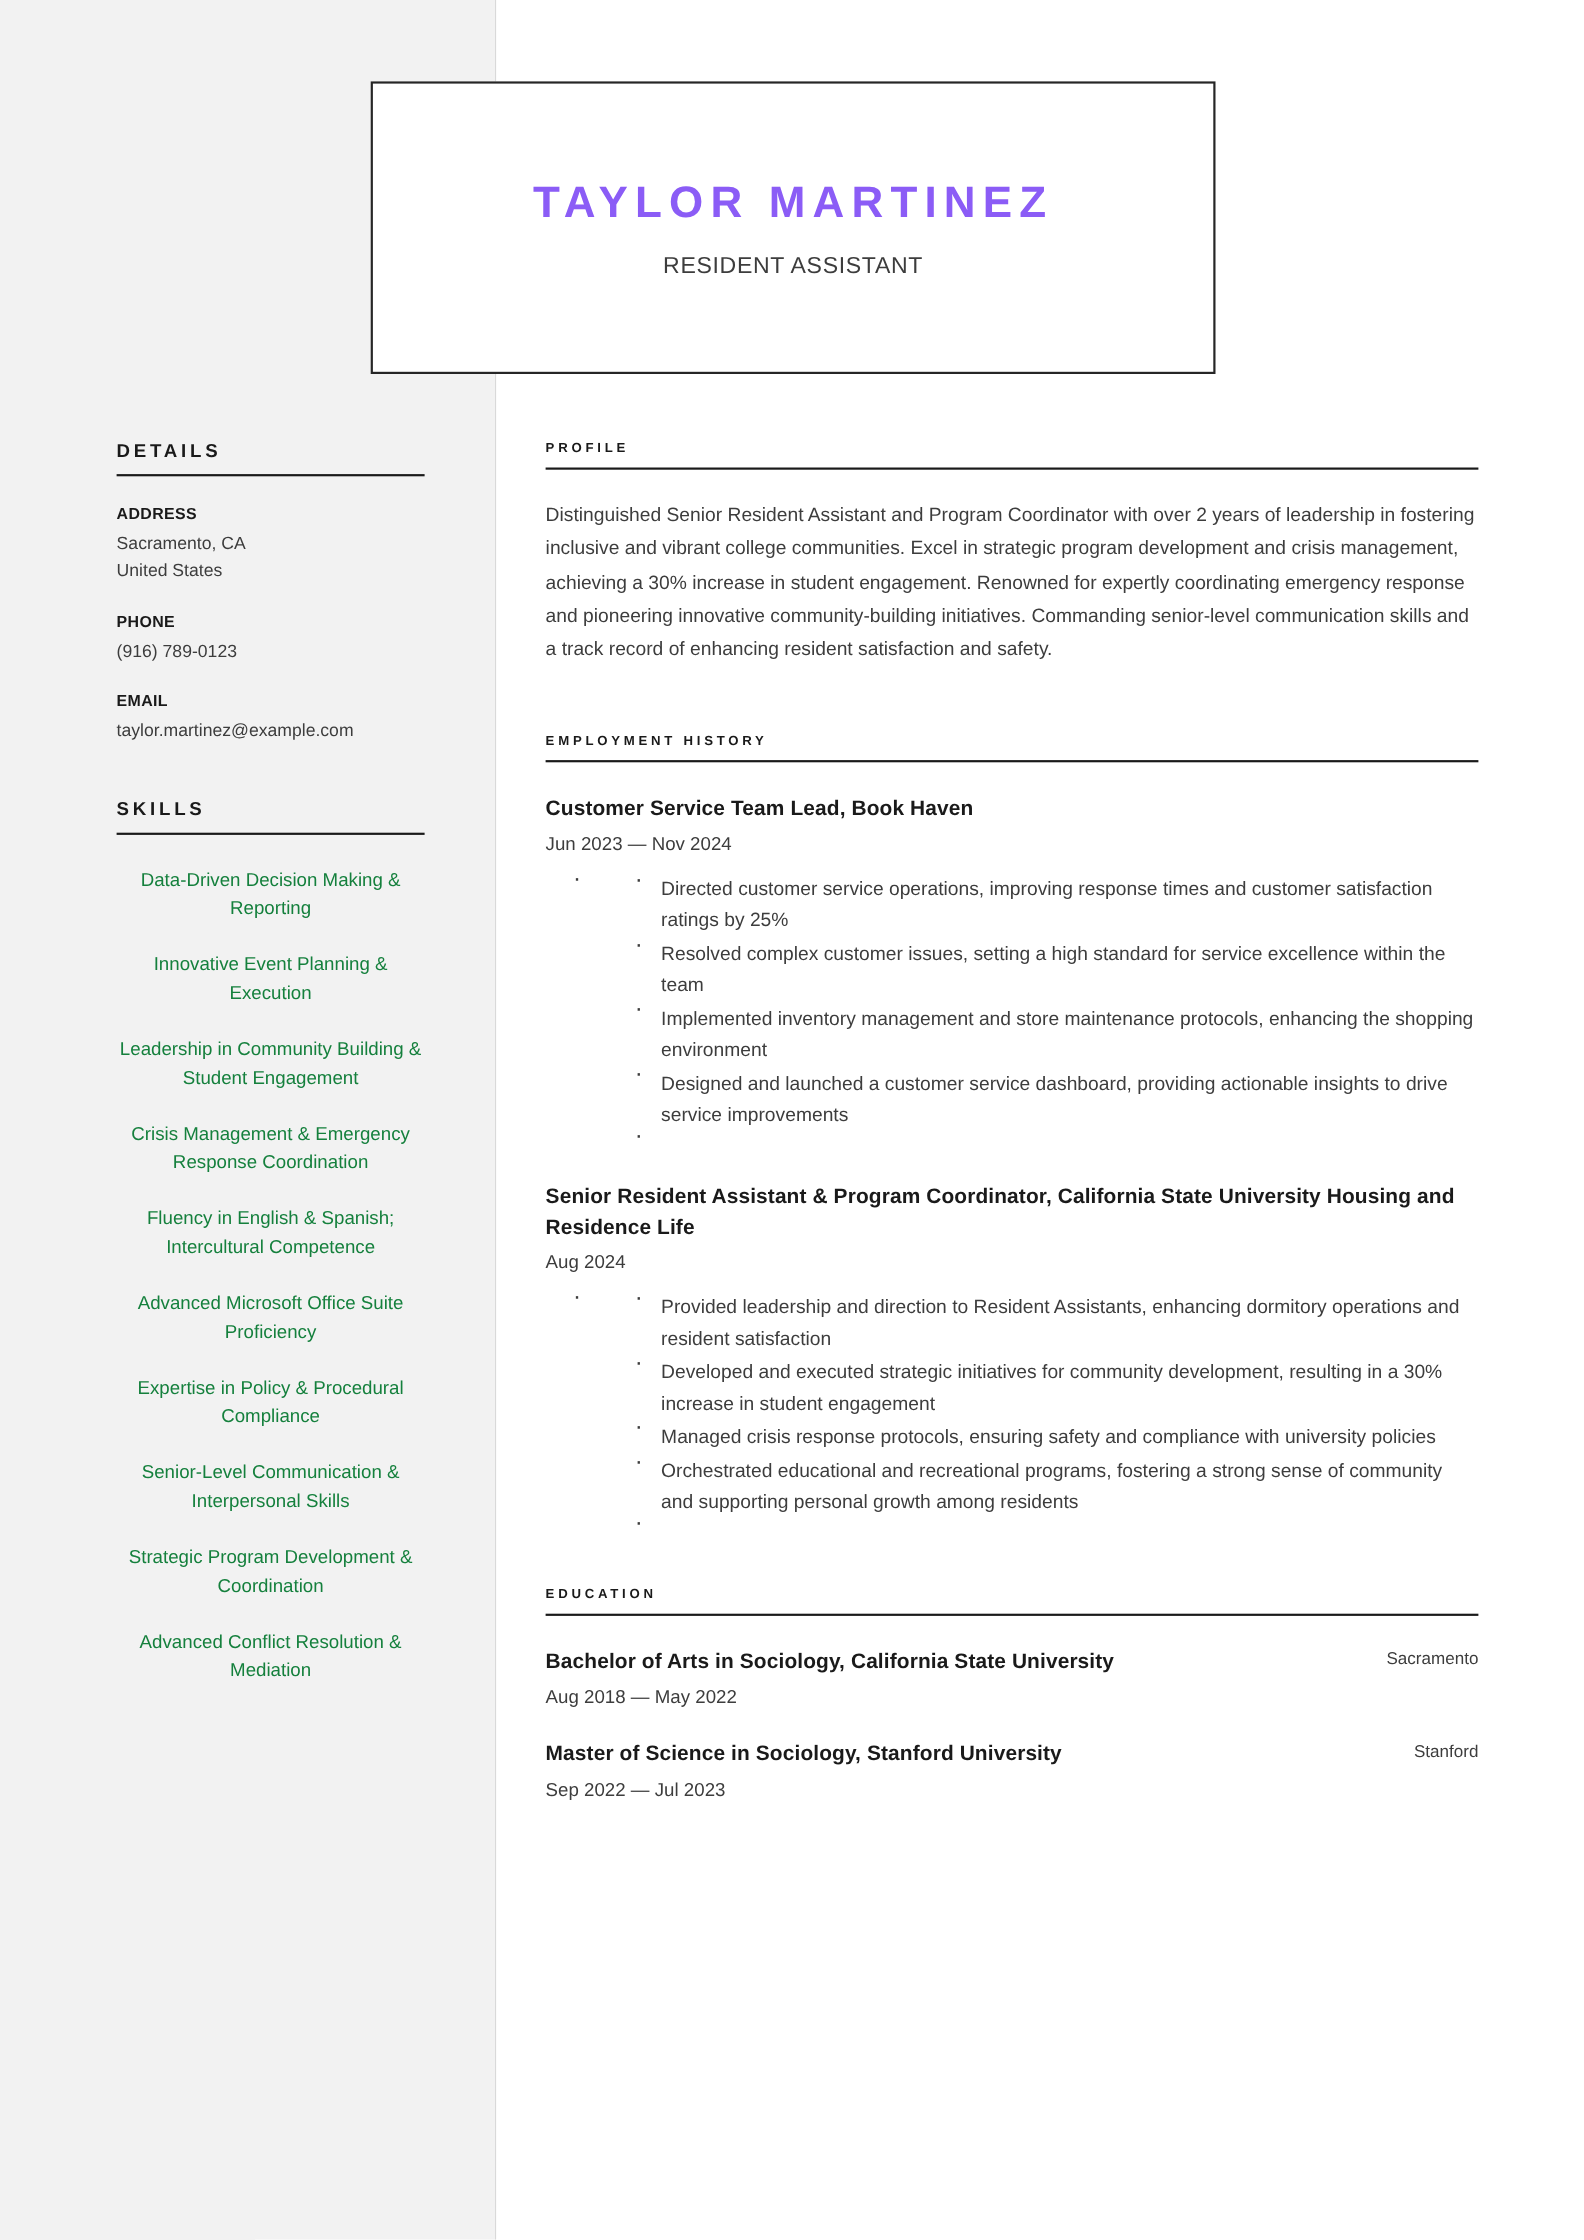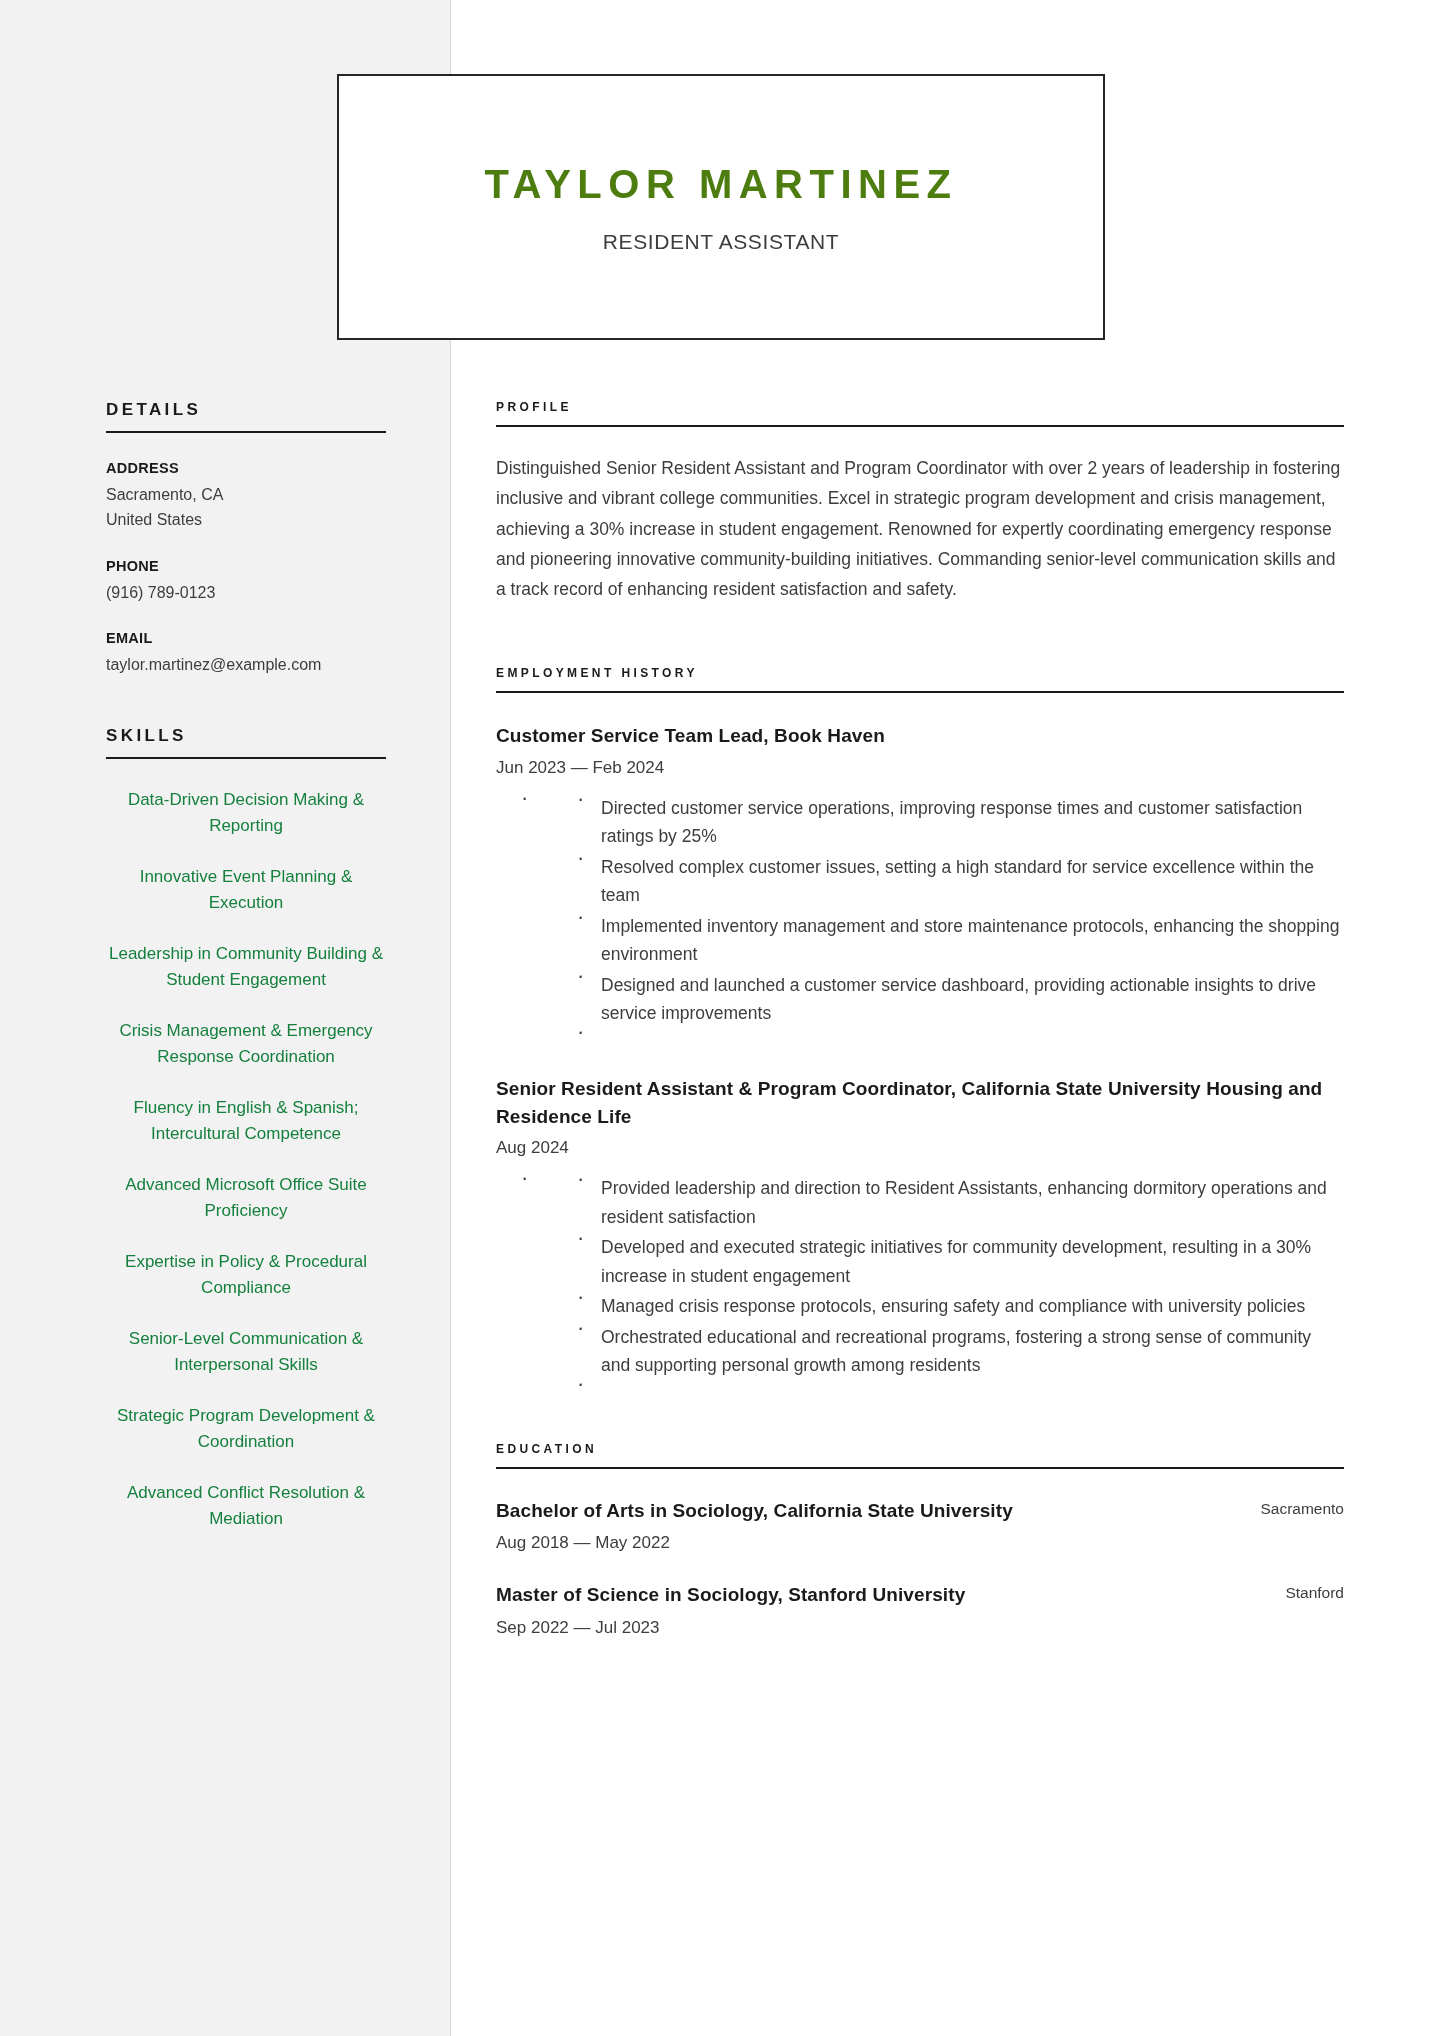--- a/index.html
+++ b/index.html
@@ -54,21 +54,21 @@
     flex-direction: column;
     align-items: center;
     justify-content: center;
     z-index: 5;
   }
 
   .full-name {
     font-size: 40px;
     font-weight: 700;
     letter-spacing: 6.5px;
-    color: #4d7c0f;
+    color: #8b5cf6;
     text-align: left;
     line-height: 1.2;
   }
 
   .job-title {
     margin-top: 22px;
     font-size: 21px;
     font-weight: 400;
     letter-spacing: 0.6px;
     color: #3d3d3d;
@@ -336,21 +336,21 @@
     <div class="r-section">
       <div class="r-sec-head">PROFILE</div>
       <div class="profile-text">Distinguished Senior Resident Assistant and Program Coordinator with over 2 years of leadership in fostering inclusive and vibrant college communities. Excel in strategic program development and crisis management, achieving a 30% increase in student engagement. Renowned for expertly coordinating emergency response and pioneering innovative community-building initiatives. Commanding senior-level communication skills and a track record of enhancing resident satisfaction and safety.</div>
     </div>
 
     <div class="emp-head-wrap">
       <div class="r-sec-head">EMPLOYMENT HISTORY</div>
 
       <div class="job">
         <div class="job-heading">Customer Service Team Lead, Book Haven</div>
-        <div class="job-dates">Jun 2023 — Feb 2024</div>
+        <div class="job-dates">Jun 2023 — Nov 2024</div>
         <ul class="outer-bullets">
           <li class="outer-li">
             <ul class="inner-bullets">
               <li class="inner-li">Directed customer service operations, improving response times and customer satisfaction ratings by 25%</li>
               <li class="inner-li">Resolved complex customer issues, setting a high standard for service excellence within the team</li>
               <li class="inner-li">Implemented inventory management and store maintenance protocols, enhancing the shopping environment</li>
               <li class="inner-li">Designed and launched a customer service dashboard, providing actionable insights to drive service improvements</li>
             </ul>
             <div class="trailing-bullet"></div>
           </li>

